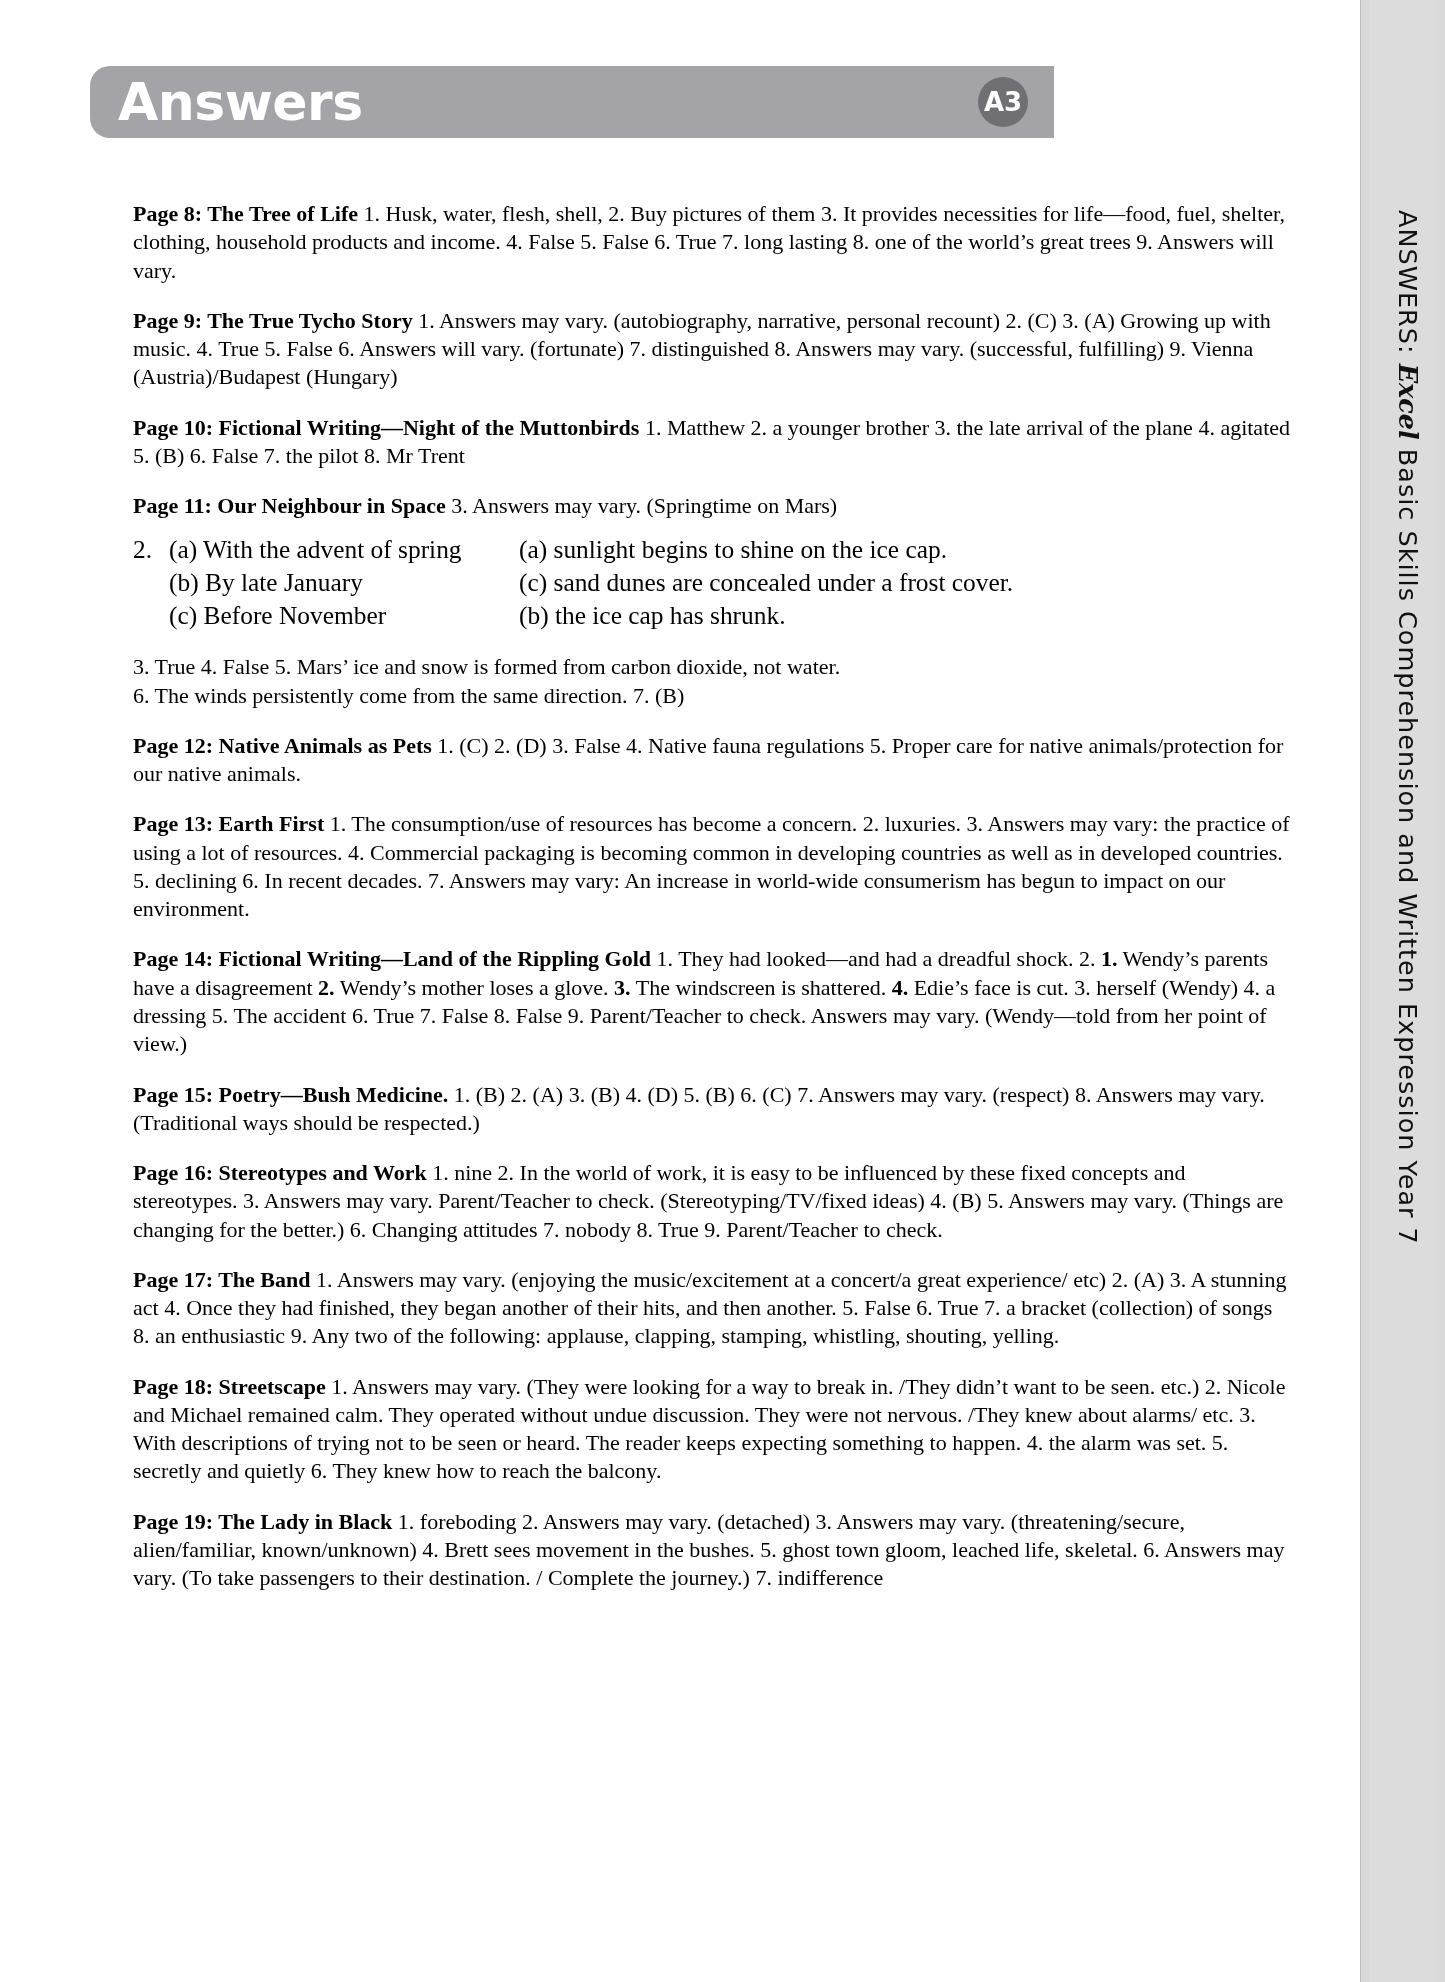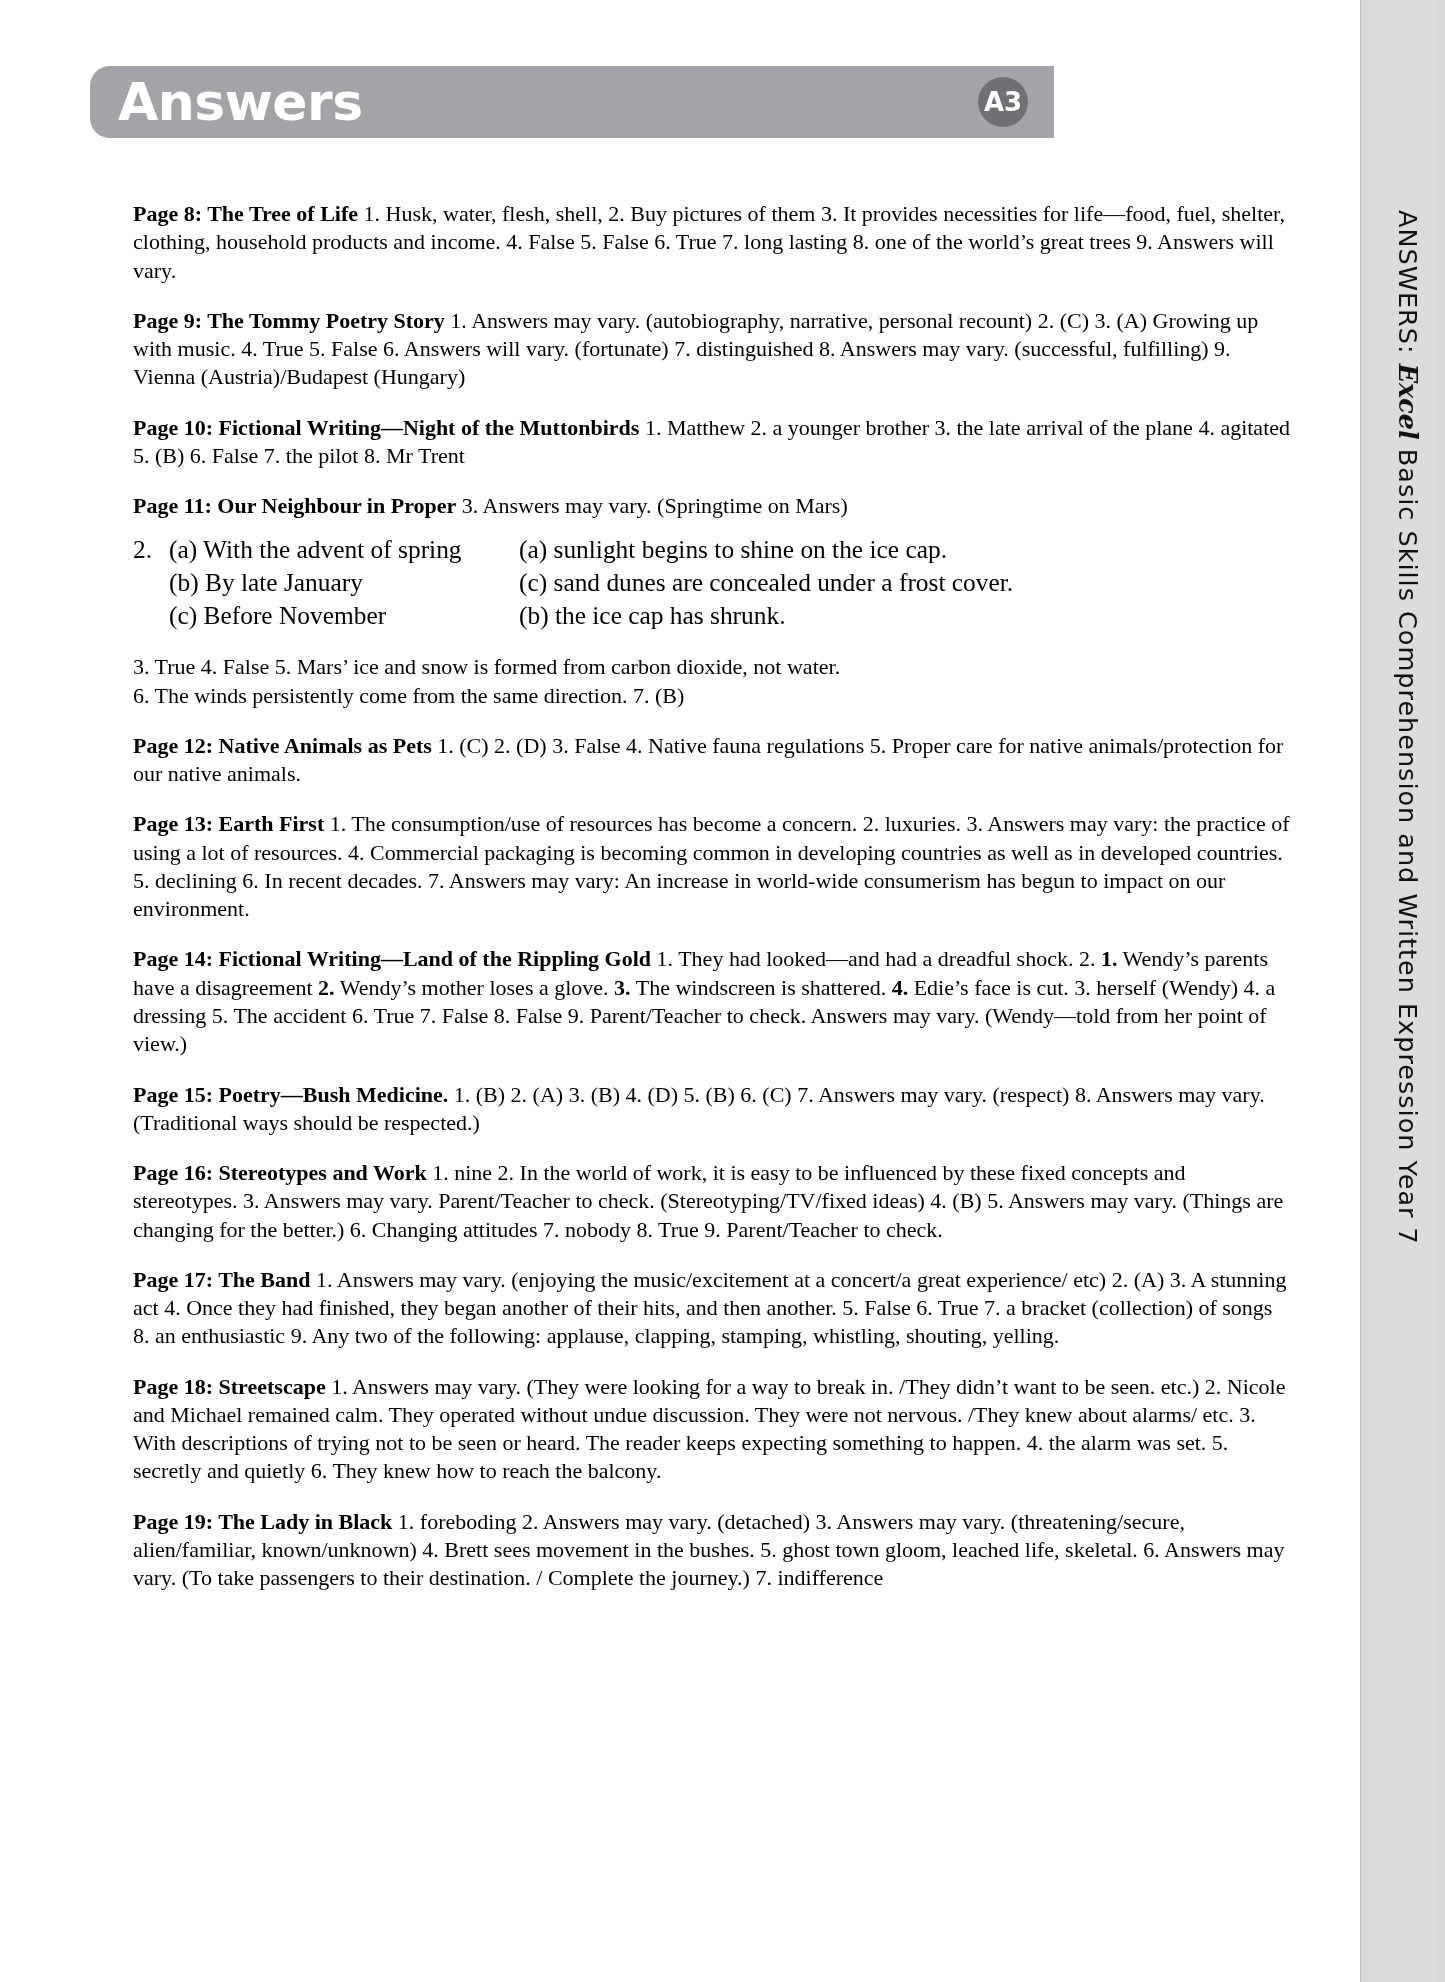--- a/index.html
+++ b/index.html
@@ -140,25 +140,25 @@
 
   <div id="banner">
     <div id="banner-title">Answers</div>
     <div id="banner-badge">A3</div>
   </div>
 
   <div id="content">
 
     <p class="ans-block"><b>Page 8: The Tree of Life</b><span> 1. Husk, water, flesh, shell, 2. Buy pictures of them 3. It provides necessities for life—food, fuel, shelter, clothing, household products and income. 4. False 5. False 6. True 7. long lasting 8. one of the world’s great trees 9. Answers will vary.</span></p>
 
-    <p class="ans-block"><b>Page 9: The Tommy Poetry Story</b><span> 1. Answers may vary. (autobiography, narrative, personal recount) 2. (C) 3. (A) Growing up with music. 4. True 5. False 6. Answers will vary. (fortunate) 7. distinguished 8. Answers may vary. (successful, fulfilling) 9. Vienna (Austria)/Budapest (Hungary)</span></p>
+    <p class="ans-block"><b>Page 9: The True Tycho Story</b><span> 1. Answers may vary. (autobiography, narrative, personal recount) 2. (C) 3. (A) Growing up with music. 4. True 5. False 6. Answers will vary. (fortunate) 7. distinguished 8. Answers may vary. (successful, fulfilling) 9. Vienna (Austria)/Budapest (Hungary)</span></p>
 
     <p class="ans-block"><b>Page 10: Fictional Writing—Night of the Muttonbirds</b><span> 1. Matthew 2. a younger brother 3. the late arrival of the plane 4. agitated 5. (B) 6. False 7. the pilot 8. Mr Trent</span></p>
 
-    <p class="ans-block"><b>Page 11: Our Neighbour in Proper</b><span> 3. Answers may vary. (Springtime on Mars)</span></p>
+    <p class="ans-block"><b>Page 11: Our Neighbour in Space</b><span> 3. Answers may vary. (Springtime on Mars)</span></p>
 
     <table class="match-table">
       <tbody>
           <tr>
         <td class="mt-num">2.</td>
         <td class="mt-left">(a) With the advent of spring</td>
         <td class="mt-right">(a) sunlight begins to shine on the ice cap.</td>
       </tr>
       <tr>
         <td class="mt-num"></td>

